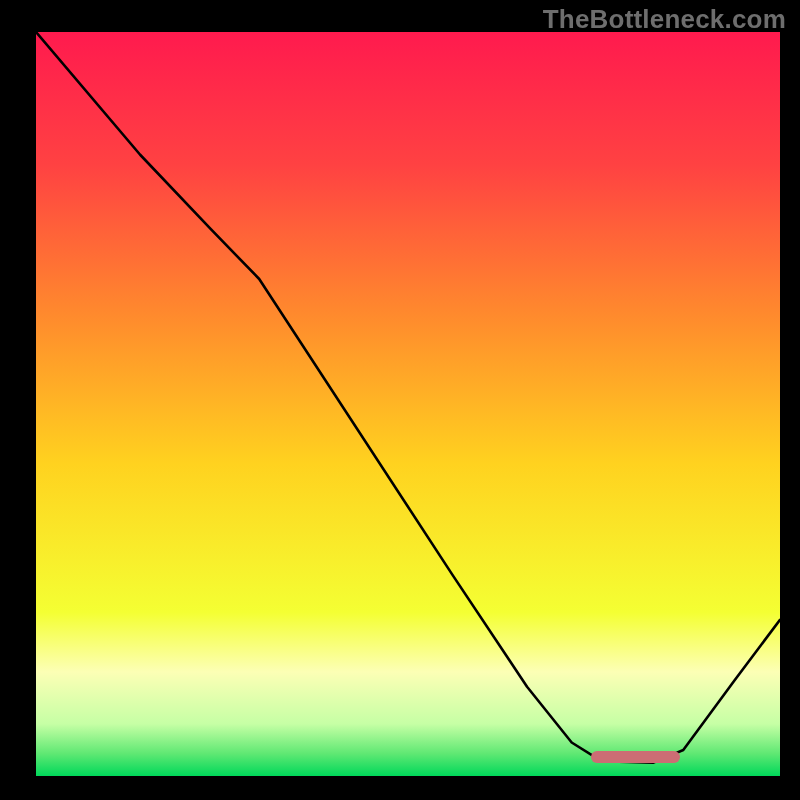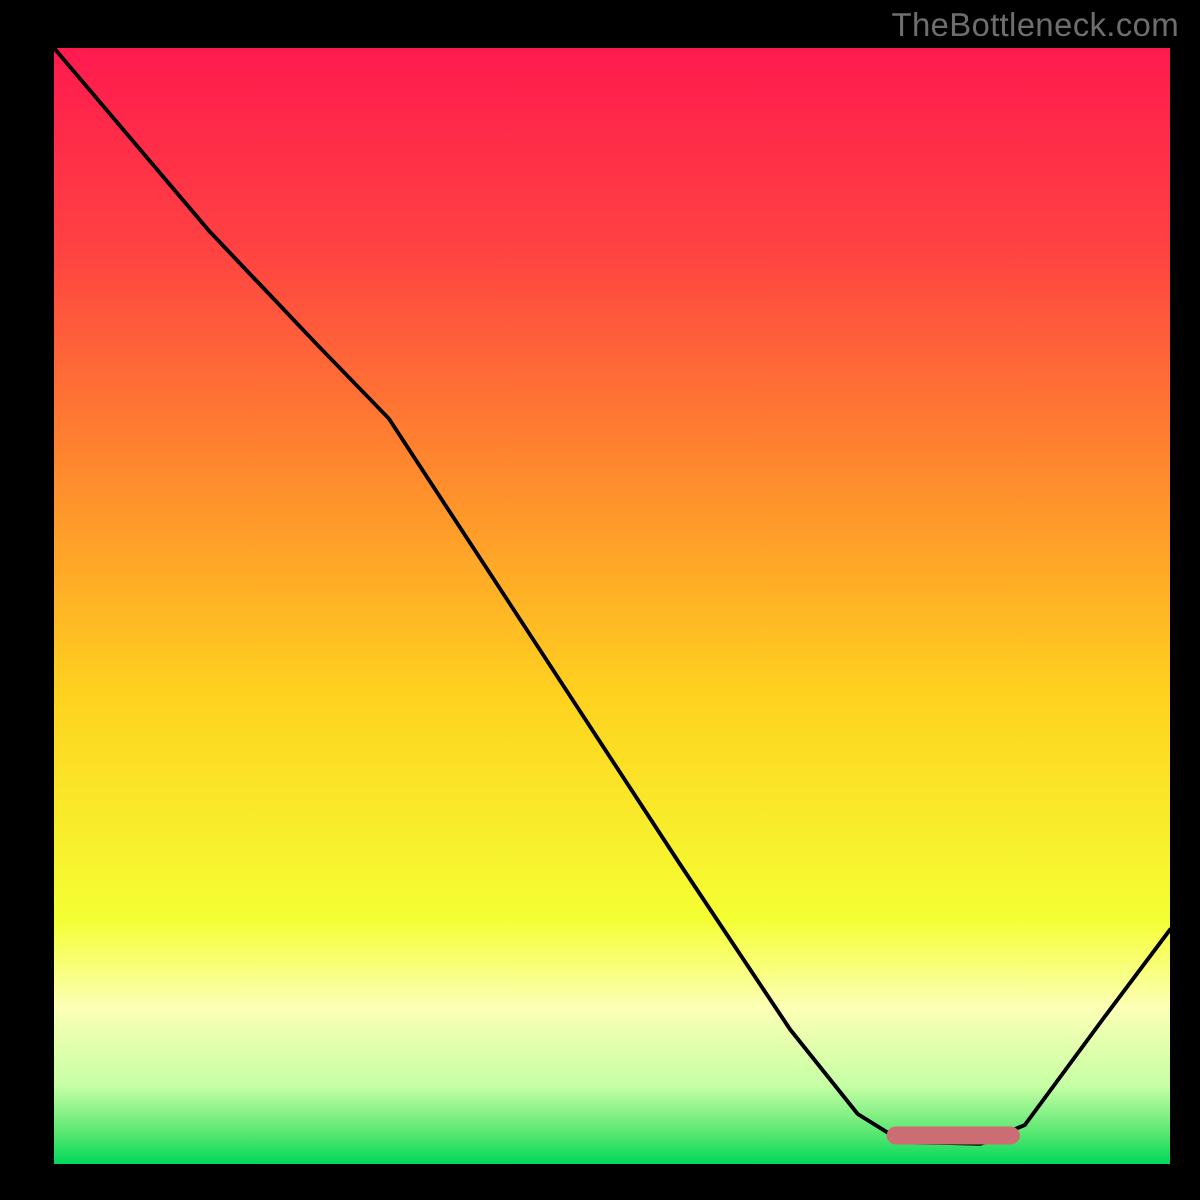--- a/index.html
+++ b/index.html
@@ -8,22 +8,22 @@
     position: relative;
     width: 800px;
     height: 800px;
     background: #000;
   }
   .watermark {
     position: absolute;
     top: 4px;
     right: 14px;
     font-family: Arial, Helvetica, sans-serif;
-    font-size: 22px;
-    font-weight: 400;
+    font-size: 26px;
+    font-weight: 700;
     color: #6e6e6e;
     letter-spacing: 0.2px;
   }
   .plot-area {
     position: absolute;
     left: 36px;
     top: 32px;
     width: 744px;   
     height: 744px;  
     overflow: hidden;

